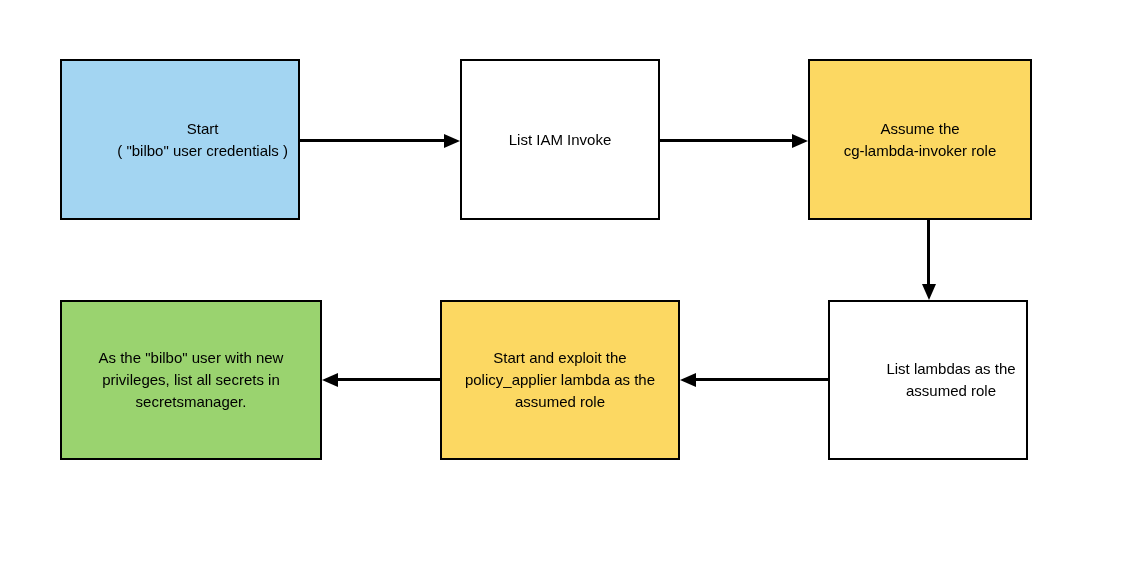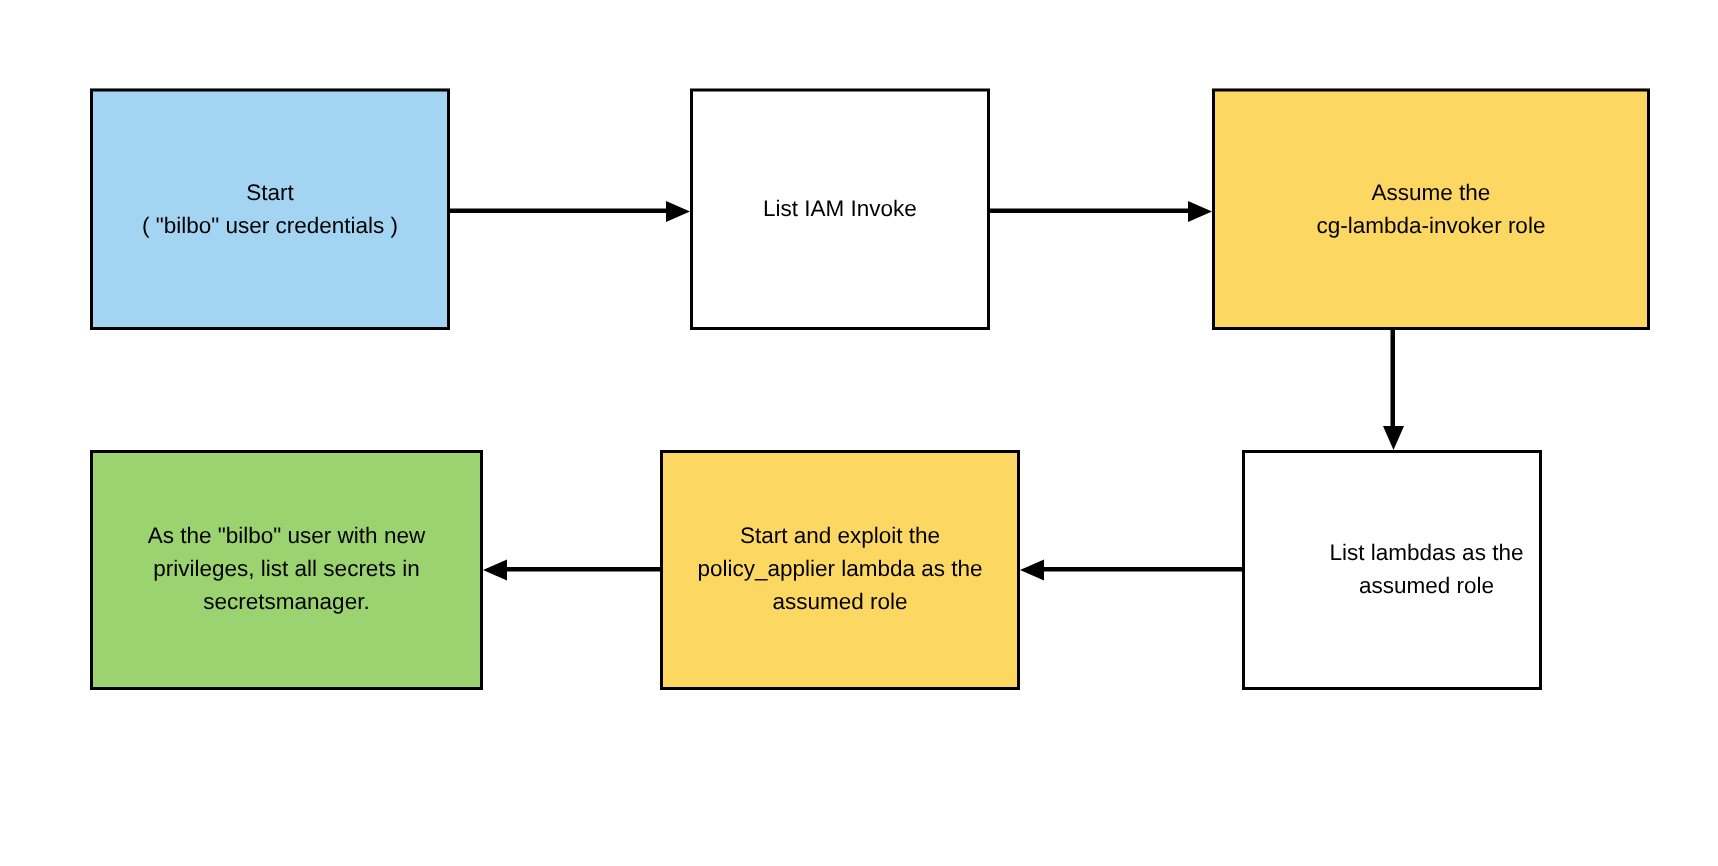--- a/index.html
+++ b/index.html
@@ -27,21 +27,21 @@
     line-height: 1.45;
     color: #000000;
   }
   .node .label {
     white-space: pre-line;
     padding: 0 10px;
   }
   
   .n-start        { left: 60px;  top: 59px;  width: 240px; height: 161px; }
   .n-listiam      { left: 460px; top: 59px;  width: 200px; height: 161px; }
-  .n-assume       { left: 808px; top: 59px;  width: 292px; height: 161px; }
+  .n-assume       { left: 808px; top: 59px;  width: 224px; height: 161px; }
   .n-listlambdas  { left: 828px; top: 300px; width: 200px; height: 160px; padding-left: 46px; }
   .n-invoke       { left: 440px; top: 300px; width: 240px; height: 160px; }
   .n-secrets      { left: 60px;  top: 300px; width: 262px; height: 160px; }
   
   .edge {
     position: absolute;
     background: #000000;
   }
   .edge.h { height: 3px; }
   .edge.v { width: 3px; }
@@ -78,21 +78,21 @@
   .e1 { left: 660px; top: 139px; width: 132px; }
   .e2 { left: 927px; top: 220px; height: 64px; }
   .e3 { left: 696px; top: 378px; width: 132px; }
   .e4 { left: 338px; top: 378px; width: 102px; }
 </style>
 </head>
 <body>
 
 <div id="canvas">
 
-  <div class="node n-start" style="background-color: rgb(163, 213, 242);">
+  <div class="node n-start" style="background-color: rgb(163, 213, 242); justify-content: flex-end;">
     <span class="label">Start
 ( "bilbo" user credentials )</span>
   </div>
 
   <div class="node n-listiam" style="background-color: rgb(255, 255, 255);">
     <span class="label">List IAM Invoke</span>
   </div>
 
   <div class="node n-assume" style="background-color: rgb(252, 216, 98);">
     <span class="label">Assume the

